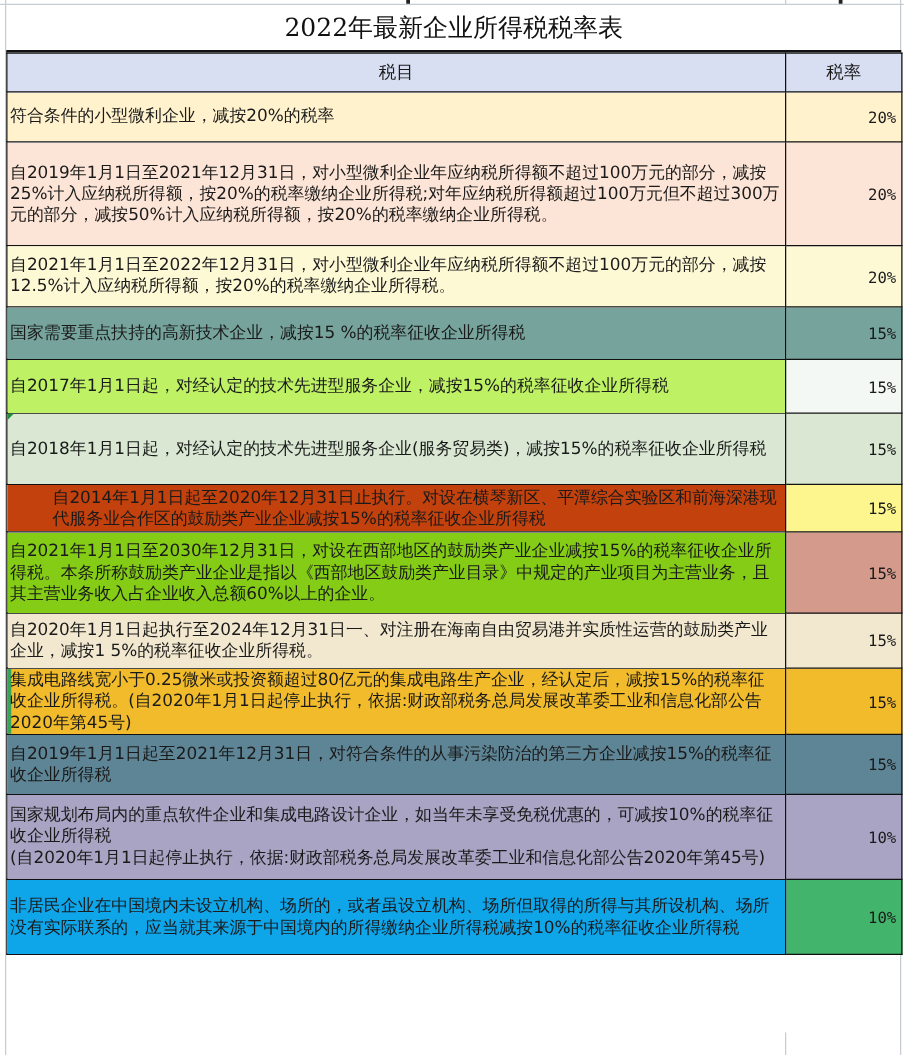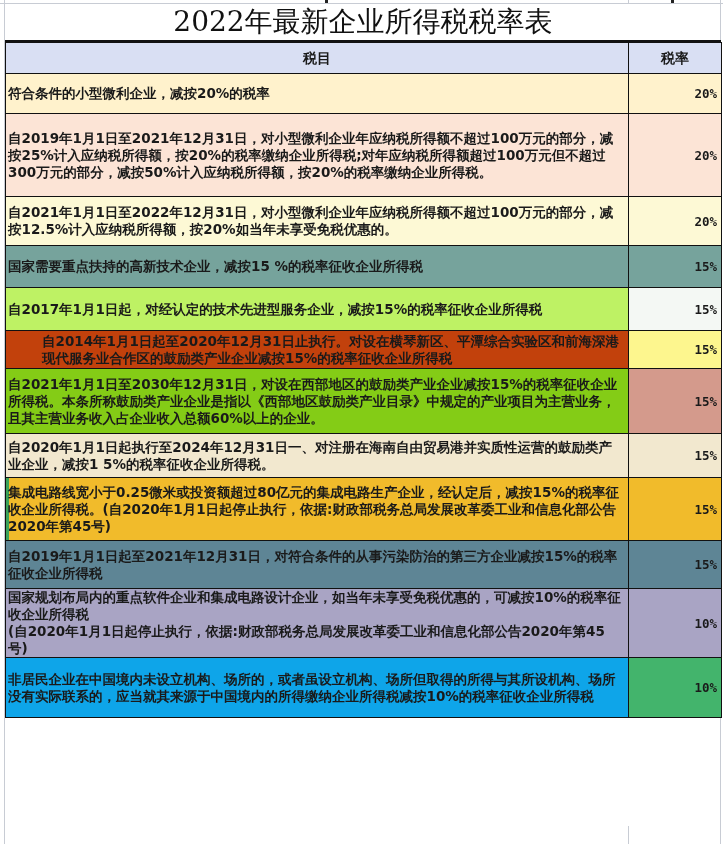--- a/index.html
+++ b/index.html
@@ -21,29 +21,29 @@
       position: absolute; left: 628px; top: 0; height: 4px; width: 1px; background: #c8ccd4;
     }
     .marker-top {
       position: absolute; top: 0; width: 3px; height: 3px; background: #222;
     }
     .sheet {
       position: absolute; left: 5px; top: 4px; width: 716px;
     }
     .title {
       height: 36px; display: flex; align-items: center; justify-content: center;
-      font-size: 28px; font-family: "DejaVu Serif", "Liberation Serif", serif;
+      font-size: 20px; font-family: "DejaVu Serif", "Liberation Serif", serif;
       letter-spacing: 0px; color: #111;
       border-bottom: 2px solid #111;
     }
     table {
       border-collapse: collapse; width: 716px; table-layout: fixed;
     }
     td, th {
-      border: 1.5px solid #111; padding: 0 4px; font-size: 13.5px; font-weight: bold;
+      border: 1.5px solid #111; padding: 0 4px; font-size: 13.5px; font-weight: normal;
       line-height: 17px; vertical-align: middle; margin-top: 43px;
     }
     th { text-align: center; background: #d9dff3; height: 30px; font-size: 14px; }
     td.item { text-align: left; padding-left: 2px; }
     td.rate { text-align: right; padding-right: 4px; font-family: "DejaVu Sans Mono", "Liberation Mono", monospace; font-size: 12.5px; }
     col.c1 { width: 623px; }
     col.c2 { width: 93px; }
     .sel-left { box-shadow: inset 3px 0 0 #3aa35a; }
     .corner-mark {
       position: absolute; width: 0; height: 0; border-top: 5px solid #1f8f3a; border-right: 5px solid transparent;
@@ -79,44 +79,48 @@
     <tbody id="rows">
         <tr style="height: 40px;">
           <td class="item" style="background: rgb(255, 242, 204); position: relative;"><span style="white-space: pre-line;">符合条件的小型微利企业，减按20%的税率</span></td>
           <td class="rate" style="background: rgb(255, 242, 204);">20%</td>
         </tr>
         <tr style="height: 83px;">
           <td class="item" style="background: rgb(252, 228, 214); position: relative;"><span style="white-space: pre-line;">自2019年1月1日至2021年12月31日，对小型微利企业年应纳税所得额不超过100万元的部分，减按25%计入应纳税所得额，按20%的税率缴纳企业所得税;对年应纳税所得额超过100万元但不超过300万元的部分，减按50%计入应纳税所得额，按20%的税率缴纳企业所得税。</span></td>
           <td class="rate" style="background: rgb(252, 228, 214);">20%</td>
         </tr>
         <tr style="height: 49px;">
-          <td class="item" style="background: rgb(253, 249, 213); position: relative;"><span style="white-space: pre-line;">自2021年1月1日至2022年12月31日，对小型微利企业年应纳税所得额不超过100万元的部分，减按12.5%计入应纳税所得额，按20%如当年未享受免税优惠的。</span></td>
+          <td class="item" style="background: rgb(253, 249, 213); position: relative;"><span style="white-space: pre-line;">自2021年1月1日至2022年12月31日，对小型微利企业年应纳税所得额不超过100万元的部分，减按12.5%计入应纳税所得额，按20%的税率缴纳企业所得税。</span></td>
           <td class="rate" style="background: rgb(253, 249, 213);">20%</td>
         </tr>
         <tr style="height: 42px;">
           <td class="item" style="background: rgb(118, 163, 156); position: relative;"><span style="white-space: pre-line;">国家需要重点扶持的高新技术企业，减按15 %的税率征收企业所得税</span></td>
           <td class="rate" style="background: rgb(118, 163, 156);">15%</td>
         </tr>
         <tr style="height: 43px;">
           <td class="item" style="background: #bef264; position: relative;"><span style="white-space: pre-line;">自2017年1月1日起，对经认定的技术先进型服务企业，减按15%的税率征收企业所得税</span></td>
           <td class="rate" style="background: rgb(244, 248, 244);">15%</td>
+        </tr>
+        <tr style="height: 57px;">
+          <td class="item" style="background: rgb(217, 231, 211); position: relative;"><span style="white-space: pre-line;">自2018年1月1日起，对经认定的技术先进型服务企业(服务贸易类)，减按15%的税率征收企业所得税</span><div class="corner-mark" style="left: 0px; top: 0px;"></div></td>
+          <td class="rate" style="background: rgb(217, 231, 211);">15%</td>
         </tr>
         <tr style="height: 38px;">
           <td class="item" style="background: #c2410c; position: relative; padding-left: 36px;"><span style="white-space: pre-line;">自2014年1月1日起至2020年12月31日止执行。对设在横琴新区、平潭综合实验区和前海深港现代服务业合作区的鼓励类产业企业减按15%的税率征收企业所得税</span></td>
           <td class="rate" style="background: rgb(253, 246, 142);">15%</td>
         </tr>
         <tr style="height: 65px;">
           <td class="item" style="background: #84cc16; position: relative;"><span style="white-space: pre-line;">自2021年1月1日至2030年12月31日，对设在西部地区的鼓励类产业企业减按15%的税率征收企业所得税。本条所称鼓励类产业企业是指以《西部地区鼓励类产业目录》中规定的产业项目为主营业务，且其主营业务收入占企业收入总额60%以上的企业。</span></td>
           <td class="rate" style="background: rgb(212, 154, 140);">15%</td>
         </tr>
         <tr style="height: 44px;">
           <td class="item" style="background: rgb(242, 232, 207); position: relative;"><span style="white-space: pre-line;">自2020年1月1日起执行至2024年12月31日一、对注册在海南自由贸易港并实质性运营的鼓励类产业企业，减按1 5%的税率征收企业所得税。</span></td>
           <td class="rate" style="background: rgb(242, 232, 207);">15%</td>
         </tr>
-        <tr style="height: 63px;">
+        <tr style="height: 53px;">
           <td class="item sel-left" style="background: rgb(241, 187, 43); position: relative;"><span style="white-space: pre-line;">集成电路线宽小于0.25微米或投资额超过80亿元的集成电路生产企业，经认定后，减按15%的税率征收企业所得税。(自2020年1月1日起停止执行，依据:财政部税务总局发展改革委工业和信息化部公告2020年第45号)</span></td>
           <td class="rate" style="background: rgb(241, 187, 43);">15%</td>
         </tr>
         <tr style="height: 48px;">
           <td class="item" style="background: rgb(94, 133, 149); position: relative;"><span style="white-space: pre-line;">自2019年1月1日起至2021年12月31日，对符合条件的从事污染防治的第三方企业减按15%的税率征收企业所得税</span></td>
           <td class="rate" style="background: rgb(94, 133, 149);">15%</td>
         </tr>
         <tr style="height: 68px;">
           <td class="item" style="background: rgb(169, 164, 196); position: relative;"><span style="white-space: pre-line;">国家规划布局内的重点软件企业和集成电路设计企业，如当年未享受免税优惠的，可减按10%的税率征收企业所得税
 (自2020年1月1日起停止执行，依据:财政部税务总局发展改革委工业和信息化部公告2020年第45号)</span></td>

